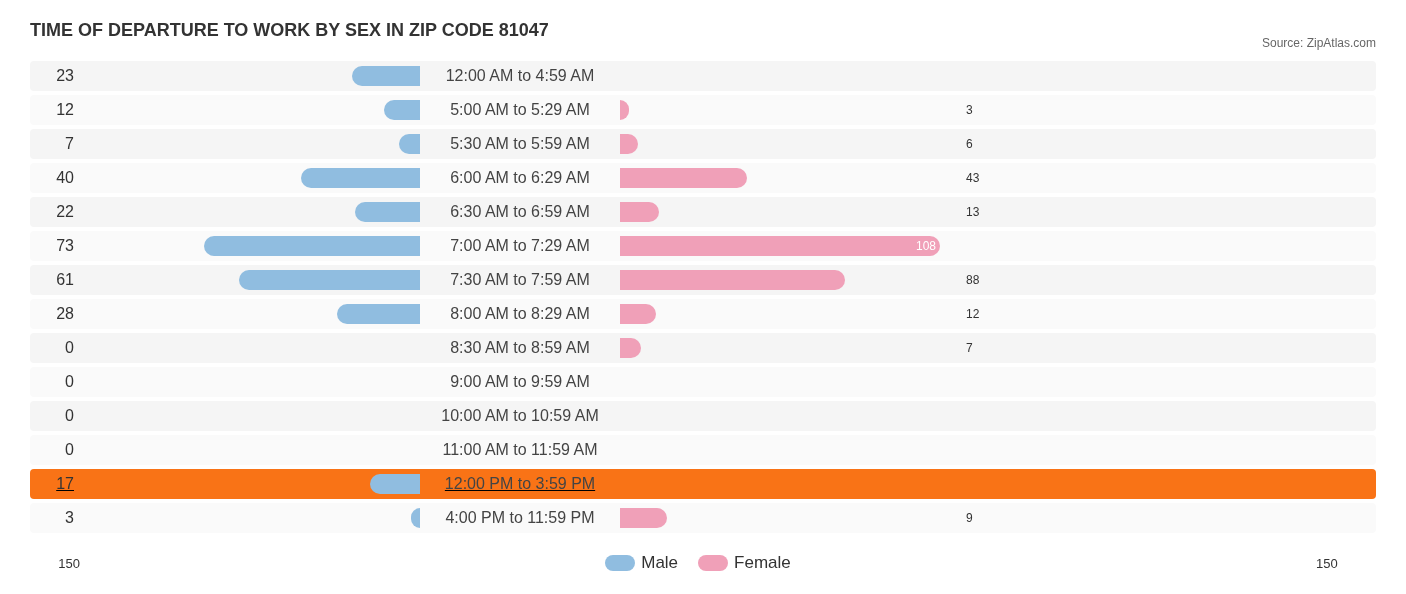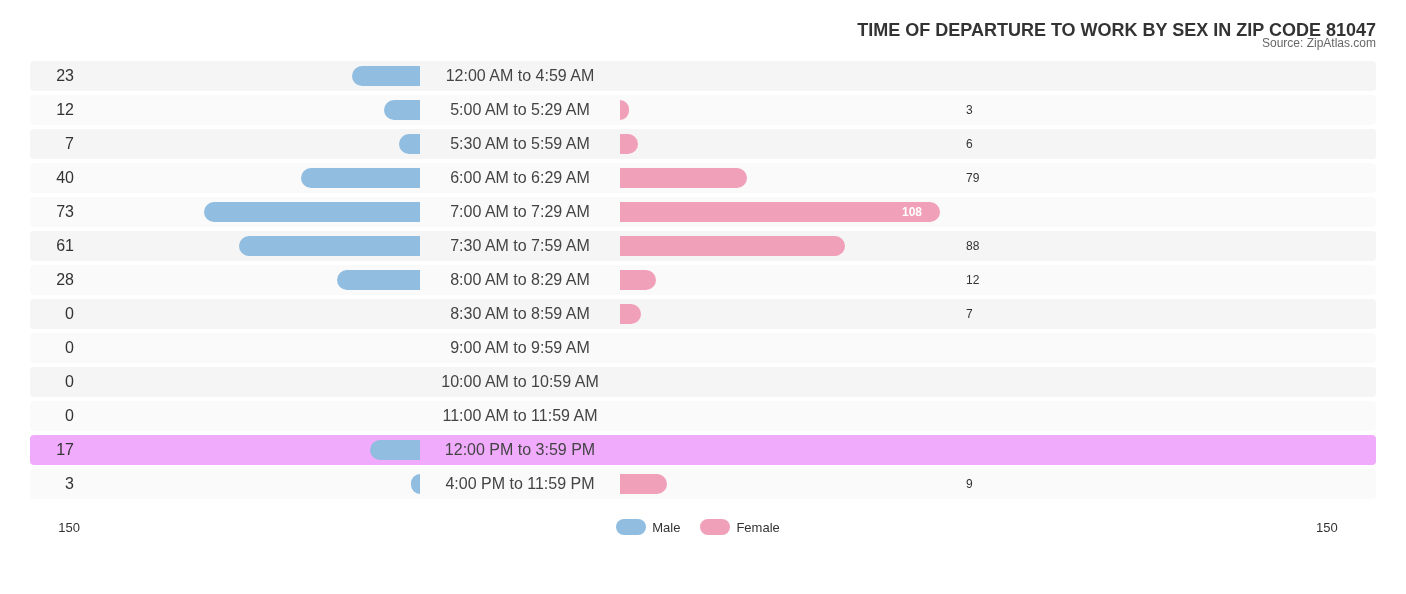--- a/index.html
+++ b/index.html
@@ -12,21 +12,20 @@
     }
     .chart-container {
       width: 100%;
       position: relative;
     }
     .chart-title {
       font-size: 18px;
       font-weight: bold;
       color: #333;
       margin-bottom: 20px;
-      text-align: right;
     }
     .chart-source {
       position: absolute;
       top: 16px;
       right: 0;
       font-size: 12px;
       color: #666;
     }
     .chart-body {
       margin-top: 14px;
@@ -125,37 +124,37 @@
     }
     .legend {
       display: flex;
       gap: 20px;
       align-items: center;
     }
     .legend-item {
       display: flex;
       align-items: center;
       gap: 6px;
-      font-size: 13px;
+      font-size: 17px;
       color: #333;
     }
     .legend-color {
       width: 30px;
       height: 16px;
       border-radius: 8px;
     }
     
     .bar-right.large-bar {
       display: flex;
       align-items: center;
       justify-content: flex-end;
-      padding-right: 18px;
+      padding-right: 4px;
       color: #fff;
       font-size: 12px;
-      font-weight: bold;
+      font-weight: normal;
     }
   </style>
 </head>
 <body>
 
 <div class="chart-container">
   <div style="position:relative;">
     <div class="chart-title">TIME OF DEPARTURE TO WORK BY SEX IN ZIP CODE 81047</div>
     <div class="chart-source">Source: ZipAtlas.com</div>
   </div>
@@ -204,21 +203,34 @@
       <div class="bar-row" style="background: rgb(250, 250, 250);">
     <div class="row-inner">
       <div class="val-left">40</div>
       <div class="bar-left-container">
         <div class="bar-left" style="width:119px;"></div>
       </div>
       <div class="row-label">6:00 AM to 6:29 AM</div>
       <div class="bar-right-container">
       <div class="bar-right" style="width:127px;"></div>
     </div>
-    <div class="val-right">79</div>
+    <div class="val-right">43</div>
+    </div>
+  </div>
+      <div class="bar-row" style="background: rgb(245, 245, 245);">
+    <div class="row-inner">
+      <div class="val-left">22</div>
+      <div class="bar-left-container">
+        <div class="bar-left" style="width:65px;"></div>
+      </div>
+      <div class="row-label">6:30 AM to 6:59 AM</div>
+      <div class="bar-right-container">
+      <div class="bar-right" style="width:39px;"></div>
+    </div>
+    <div class="val-right">13</div>
     </div>
   </div>
       <div class="bar-row" style="background: rgb(250, 250, 250);">
     <div class="row-inner">
       <div class="val-left">73</div>
       <div class="bar-left-container">
         <div class="bar-left" style="width:216px;"></div>
       </div>
       <div class="row-label">7:00 AM to 7:29 AM</div>
       <div class="bar-right-container">
@@ -298,21 +310,21 @@
       <div class="bar-left-container">
         <div class="bar-left" style="width:0px;"></div>
       </div>
       <div class="row-label">11:00 AM to 11:59 AM</div>
       <div class="bar-right-container">
       <div class="bar-right" style="width:0px;"></div>
     </div>
     <div class="val-right"></div>
     </div>
   </div>
-      <div class="bar-row" style="background: #f0abfc;">
+      <div class="bar-row" style="background: #f97316; text-decoration: underline;">
     <div class="row-inner">
       <div class="val-left">17</div>
       <div class="bar-left-container">
         <div class="bar-left" style="width:50px;"></div>
       </div>
       <div class="row-label">12:00 PM to 3:59 PM</div>
       <div class="bar-right-container">
       <div class="bar-right" style="width:0px;"></div>
     </div>
     <div class="val-right"></div>

